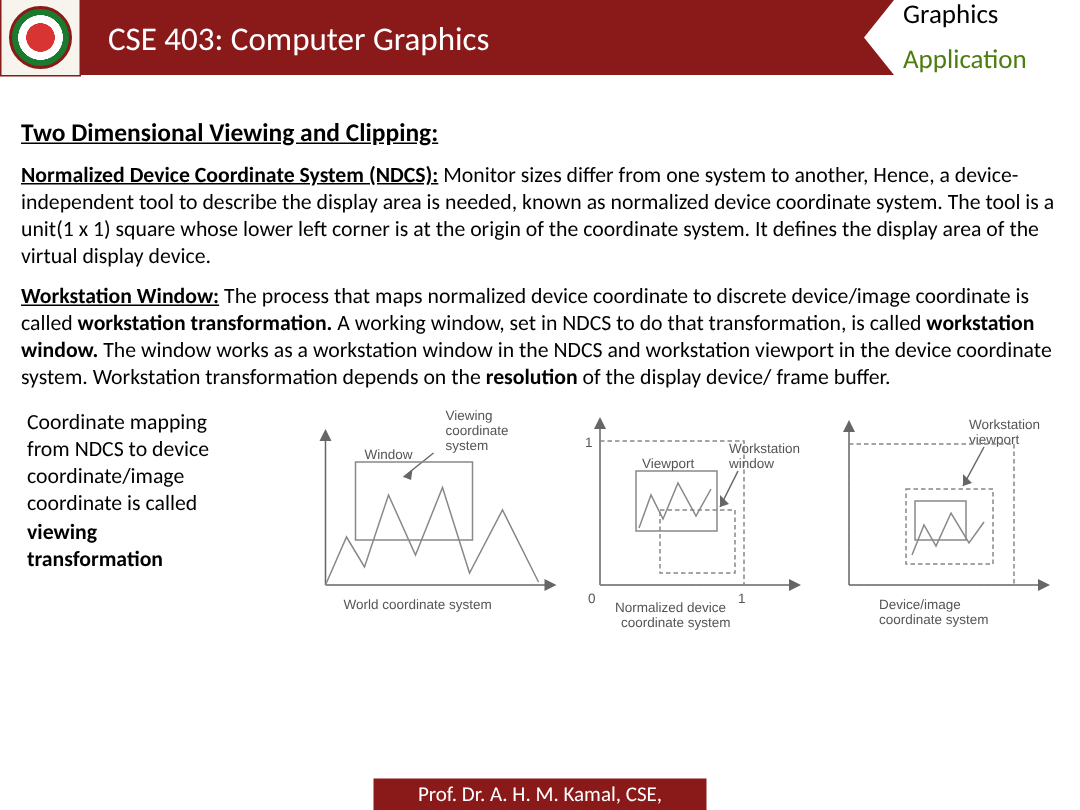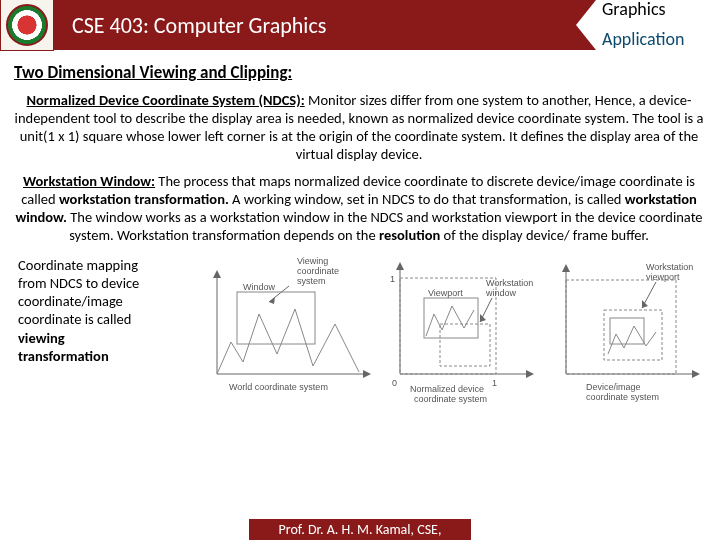--- a/index.html
+++ b/index.html
@@ -53,44 +53,44 @@
     background: #fff;
     position: relative;
     display: flex;
     flex-direction: column;
     justify-content: space-between;
     padding-left: 6px;
     font-size: 18px;
     line-height: 1.1;
   }
   .corner .l1 { color: #000; }
-  .corner .l2 { color: #0c4a6e; }
+  .corner .l2 { color: #4d7c0f; }
   .corner::before {
     content: "";
     position: absolute;
     left: -20px; top: 0;
     width: 0; height: 0;
     border-top: 25px solid transparent;
     border-bottom: 25px solid transparent;
     border-right: 20px solid #fff;
   }
   .content {
-    padding: 8px 14px 0 14px;
+    padding: 24px 14px 0 14px;
   }
   .section-title {
     font-size: 17px;
     font-weight: bold;
     text-decoration: underline;
     margin: 4px 0 8px 0;
   }
   .para {
     font-size: 14.5px;
     line-height: 1.25;
     margin: 0 2px 8px 0;
-    text-align: center;
+    text-align: left;
   }
   .para .lead {
     font-weight: bold;
     text-decoration: underline;
   }
   .para .b { font-weight: bold; }
   .lower {
     display: flex;
     align-items: flex-start;
     margin-top: 2px;

